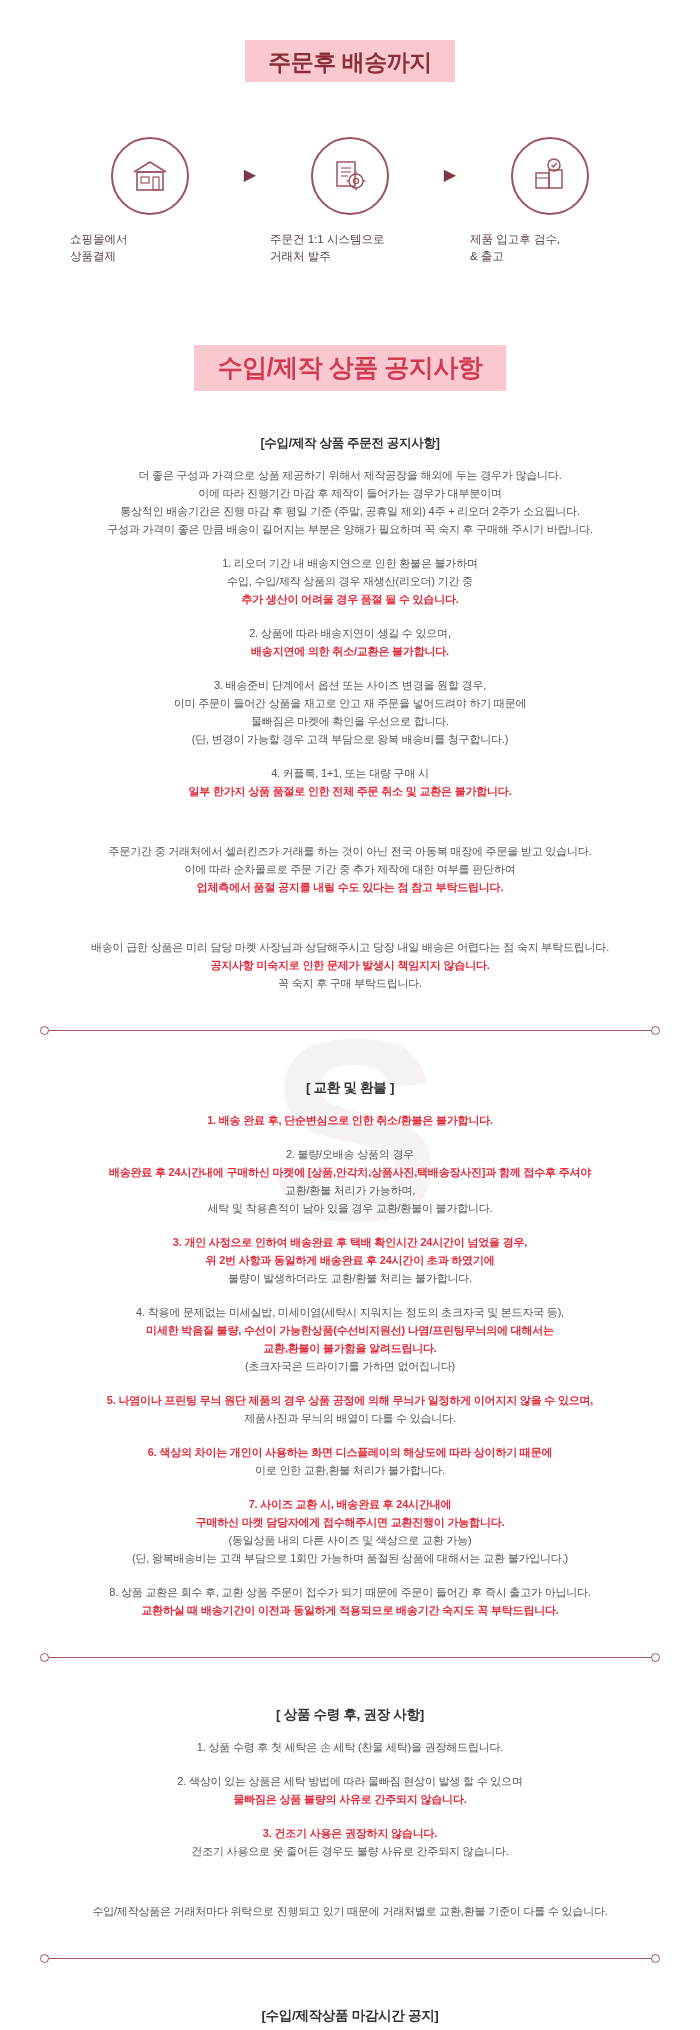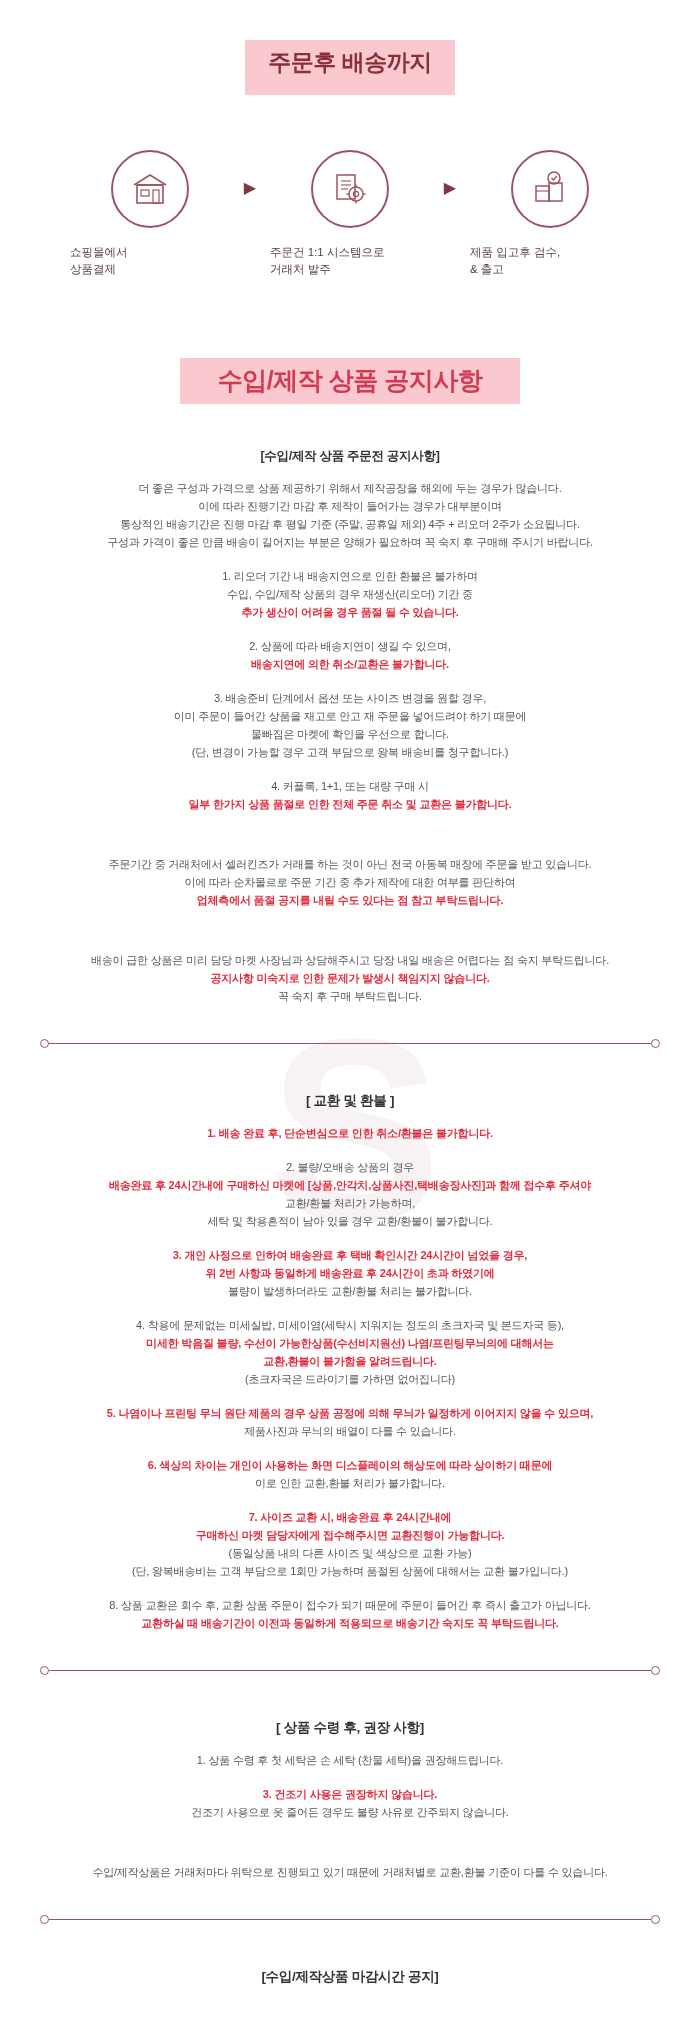--- a/index.html
+++ b/index.html
@@ -36,21 +36,21 @@
     user-select: none;
   }
   .content { position: relative; z-index: 2; }
 
   
   .top-banner {
     margin: 40px auto 0 auto;
     width: 210px;
     background: #f9c9cf;
     text-align: center;
-    padding: 7px 0 17px 0;
+    padding: 7px 0 4px 0;
   }
   .top-banner .tb-text {
     font-size: 23px;
     font-weight: bold;
     color: #8a2f3a;
     letter-spacing: -0.5px;
   }
 
   
   .steps {
@@ -87,21 +87,21 @@
     margin-top: 30px;
     text-align: center;
     color: #7c3a44;
     font-size: 16px;
     line-height: 16px;
   }
 
   
   .pink-title-wrap {
     margin: 80px auto 0 auto;
-    width: 340px;
+    width: 312px;
     text-align: center;
     background: #f9c9cf;
     padding: 6px 0 7px 0;
   }
   .pink-title {
     font-size: 25px;
     font-weight: bold;
     color: #d33a52;
     letter-spacing: -0.5px;
   }
@@ -284,20 +284,21 @@
       <span class="dot"></span>
       <span class="line"></span>
       <span class="dot"></span>
     </div>
 
     <div class="block">
       <div class="head big">[ 상품 수령 후, 권장 사항]</div>
 
       <p class="para"><span>1. 상품 수령 후 첫 세탁은 손 세탁 (찬물 세탁)을 권장해드립니다.</span></p>
 
+      <p class="para"><span>2. 색상이 있는 상품은 세탁 방법에 따라 물빠짐 현상이 발생 할 수 있으며</span><br><span class="redb">물빠짐은 상품 불량의 사유로 간주되지 않습니다.</span></p>
 
       <p class="para"><span class="redb">3. 건조기 사용은 권장하지 않습니다.</span><br><span>건조기 사용으로 옷 줄어든 경우도 불량 사유로 간주되지 않습니다.</span></p>
 
       <div class="spacer-lg"></div>
 
       <p class="para gray">수입/제작상품은 거래처마다 위탁으로 진행되고 있기 때문에 거래처별로 교환,환불 기준이 다를 수 있습니다.</p>
     </div>
 
     <div class="divider">
       <span class="dot"></span>

